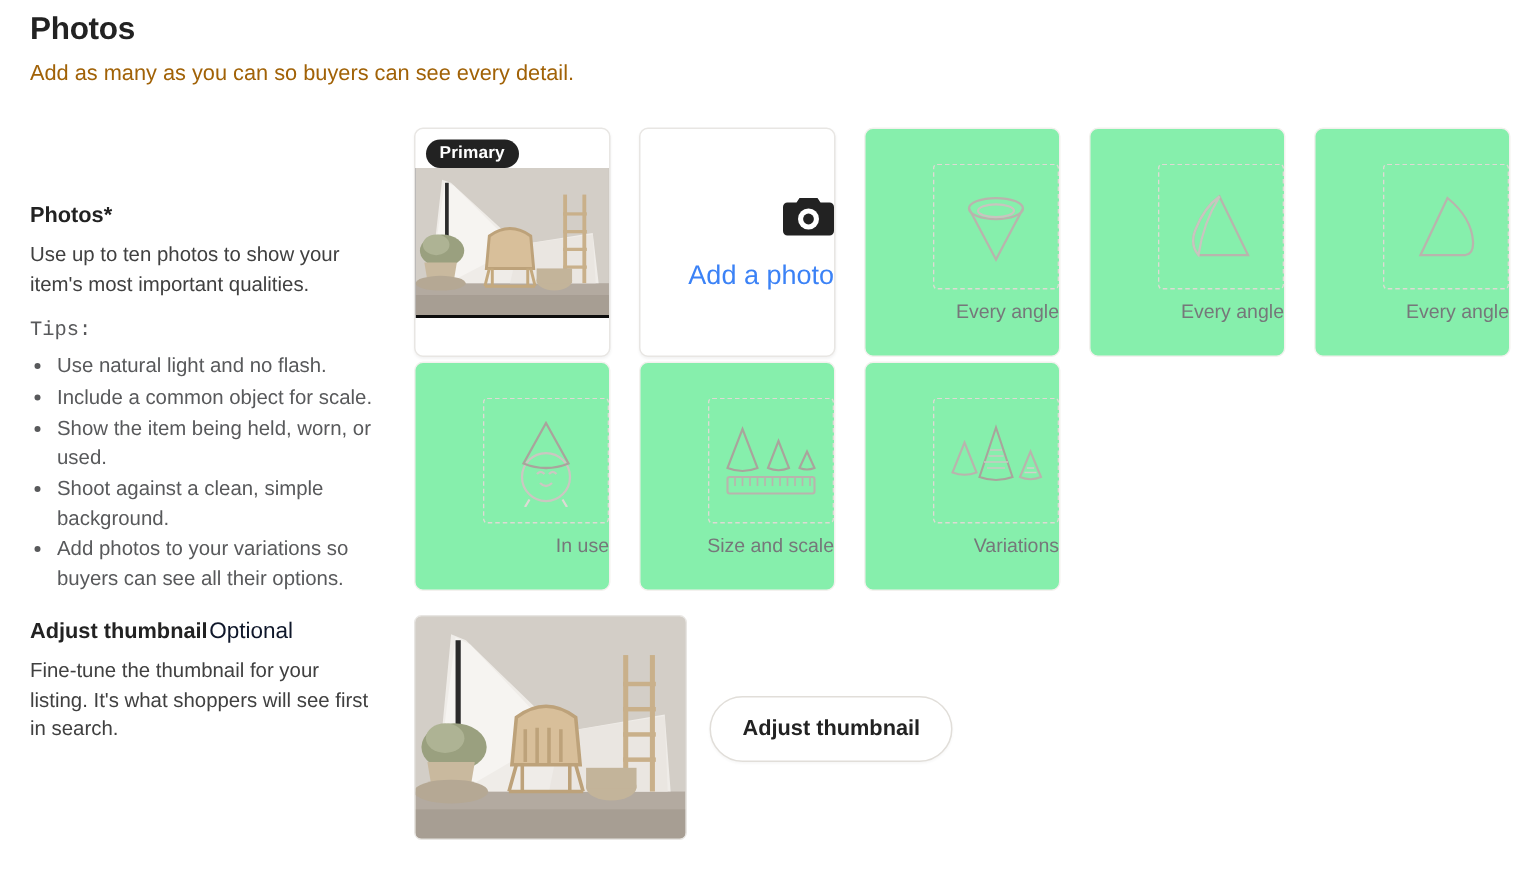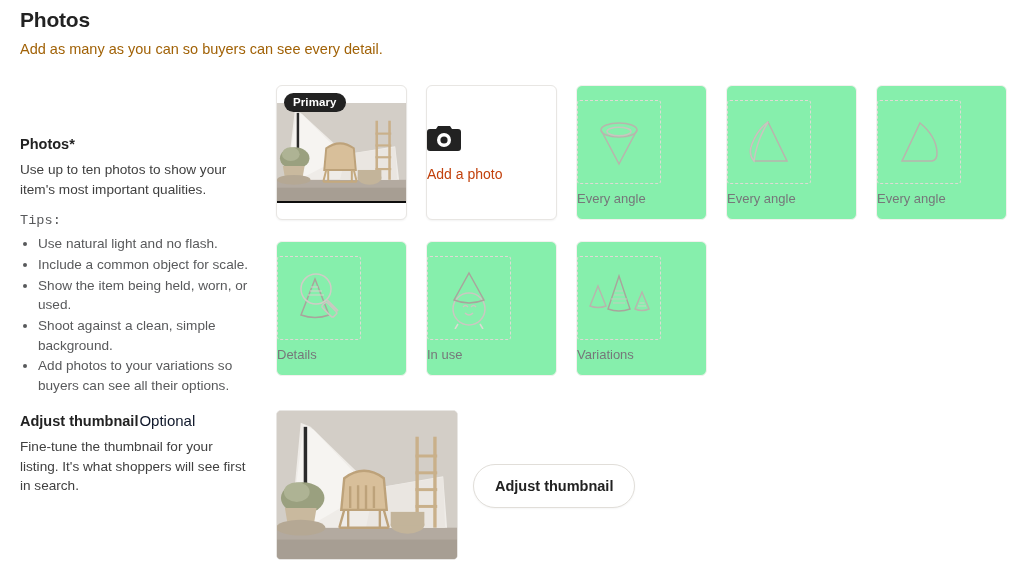--- a/index.html
+++ b/index.html
@@ -46,25 +46,25 @@
 
   
   .grid {
     position: absolute; left: 276px; top: 85px;
     display: grid;
     grid-template-columns: repeat(5, 131px);
     grid-auto-rows: 135px;
     column-gap: 19px; row-gap: 21px;
   }
   .tile {
-    width: 131px; height: 135px;
+    width: 131px; height: 153px;
     border-radius: 6px;
     position: relative;
     display: flex; flex-direction: column;
-    align-items: flex-start; justify-content: center;
+    align-items: flex-end; justify-content: center;
     overflow: hidden;
   }
   .tile.photo {
     background: #ffffff;
     border: 1px solid #e8e6e3;
     box-shadow: 0 1px 2px rgba(0,0,0,.05);
     justify-content: center;
   }
   .tile.add {
     background: #ffffff;
@@ -74,21 +74,21 @@
   }
   .tile.ph {
     background: #86efac;
     border: 1px solid #f3f1ee;
     cursor: pointer;
   }
   .tile-label {
     font-size: 13px; color: #76777a;
     margin-top: 7px; text-align: center; white-space: nowrap;
   }
-  .add .tile-label { color: #c2410c; font-size: 14px; margin-top: 10px; }
+  .add .tile-label { color: #3b82f6; font-size: 18px; margin-top: 10px; }
 
   .dashbox {
     width: 84px; height: 84px;
     border: 1.5px dashed #dedad4;
     border-radius: 3px;
     display: flex; align-items: center; justify-content: center;
   }
   .dashbox svg { display: block; }
 
   
@@ -227,53 +227,53 @@
       <div class="dashbox">
         <span>
         <svg width="54" height="56" viewBox="0 0 54 56" fill="none" stroke="#b9b4ad" stroke-width="1.5">
           <path d="M10 47 L28 9 Q44 22 45 38 Q45.5 46 40 47 Z"></path>
         </svg>
         </span>
       </div>
       <div class="tile-label">Every angle</div>
     </div>
 
-    <div class="tile ph">
-      <div class="dashbox">
-        <span>
-        <svg width="62" height="58" viewBox="0 0 62 58" fill="none" stroke="#a9a49c" stroke-width="1.5">
-          <path d="M27 10 L41 46 Q27 51 13 46 Z" stroke="#a9a49c"></path>
-          <circle cx="28" cy="20" r="15" stroke="#d0ccc6"></circle>
-          <path d="M39 31 L50 42" stroke="#cbc7c1" stroke-width="2"></path>
-          <rect x="38" y="33" width="7" height="16" rx="2" transform="rotate(-45 41 41)" stroke="#cbc7c1"></rect>
-          <g stroke="#d6d2cc" stroke-width="1">
-            <path d="M22 22 h12 M20 26 h16 M23 18 h7"></path>
-          </g>
-        </svg>
-        </span>
-      </div>
-      <div class="tile-label">Details</div>
-    </div>
 
     <div class="tile ph">
       <div class="dashbox">
         <span>
         <svg width="58" height="62" viewBox="0 0 58 62" fill="none" stroke="#cbc7c1" stroke-width="1.5">
           <circle cx="29" cy="42" r="16"></circle>
           <path d="M29 6 L44 33 Q29 39 14 33 Z" stroke="#a9a49c"></path>
           <path d="M23 40 q2.5 -3 5 0" stroke="#cbc7c1"></path>
           <path d="M31 40 q2.5 -3 5 0" stroke="#cbc7c1"></path>
           <path d="M25 46 q4 4 8 0" stroke="#cbc7c1"></path>
           <path d="M18 57 l-3 5 M40 57 l3 5" stroke="#dedad4"></path>
         </svg>
         </span>
       </div>
       <div class="tile-label">In use</div>
     </div>
 
+    <div class="tile ph">
+      <div class="dashbox">
+        <span>
+        <svg width="70" height="58" viewBox="0 0 70 58" fill="none" stroke="#a9a49c" stroke-width="1.4">
+          <path d="M16 8 L26 34 Q16 38 6 34 Z"></path>
+          <path d="M40 16 L47 34 Q40 37 33 34 Z"></path>
+          <path d="M59 23 L64 34 Q59 36 54 34 Z"></path>
+          <rect x="6" y="40" width="58" height="11" rx="1.5" stroke="#b9b4ad"></rect>
+          <g stroke="#b9b4ad" stroke-width="1.1">
+            <path d="M11 40 v6 M16 40 v6 M21 40 v6 M26 40 v6 M31 40 v6 M36 40 v6 M41 40 v6 M46 40 v6 M51 40 v6 M56 40 v6 M61 40 v6"></path>
+          </g>
+        </svg>
+        </span>
+      </div>
+      <div class="tile-label">Size and scale</div>
+    </div>
 
 
     <div class="tile ph">
       <div class="dashbox">
         <span>
         <svg width="70" height="56" viewBox="0 0 70 56" fill="none" stroke="#b9b4ad" stroke-width="1.4">
           <path d="M14 16 L22 36 Q14 39 6 36 Z"></path>
           <path d="M35 6 L46 39 Q35 43 24 39 Z" stroke="#a9a49c"></path>
           <g stroke="#ccc8c2" stroke-width=".9">
             <path d="M29 33 h12 M27 29 h16 M30 25 h10 M31 21 h8"></path>

